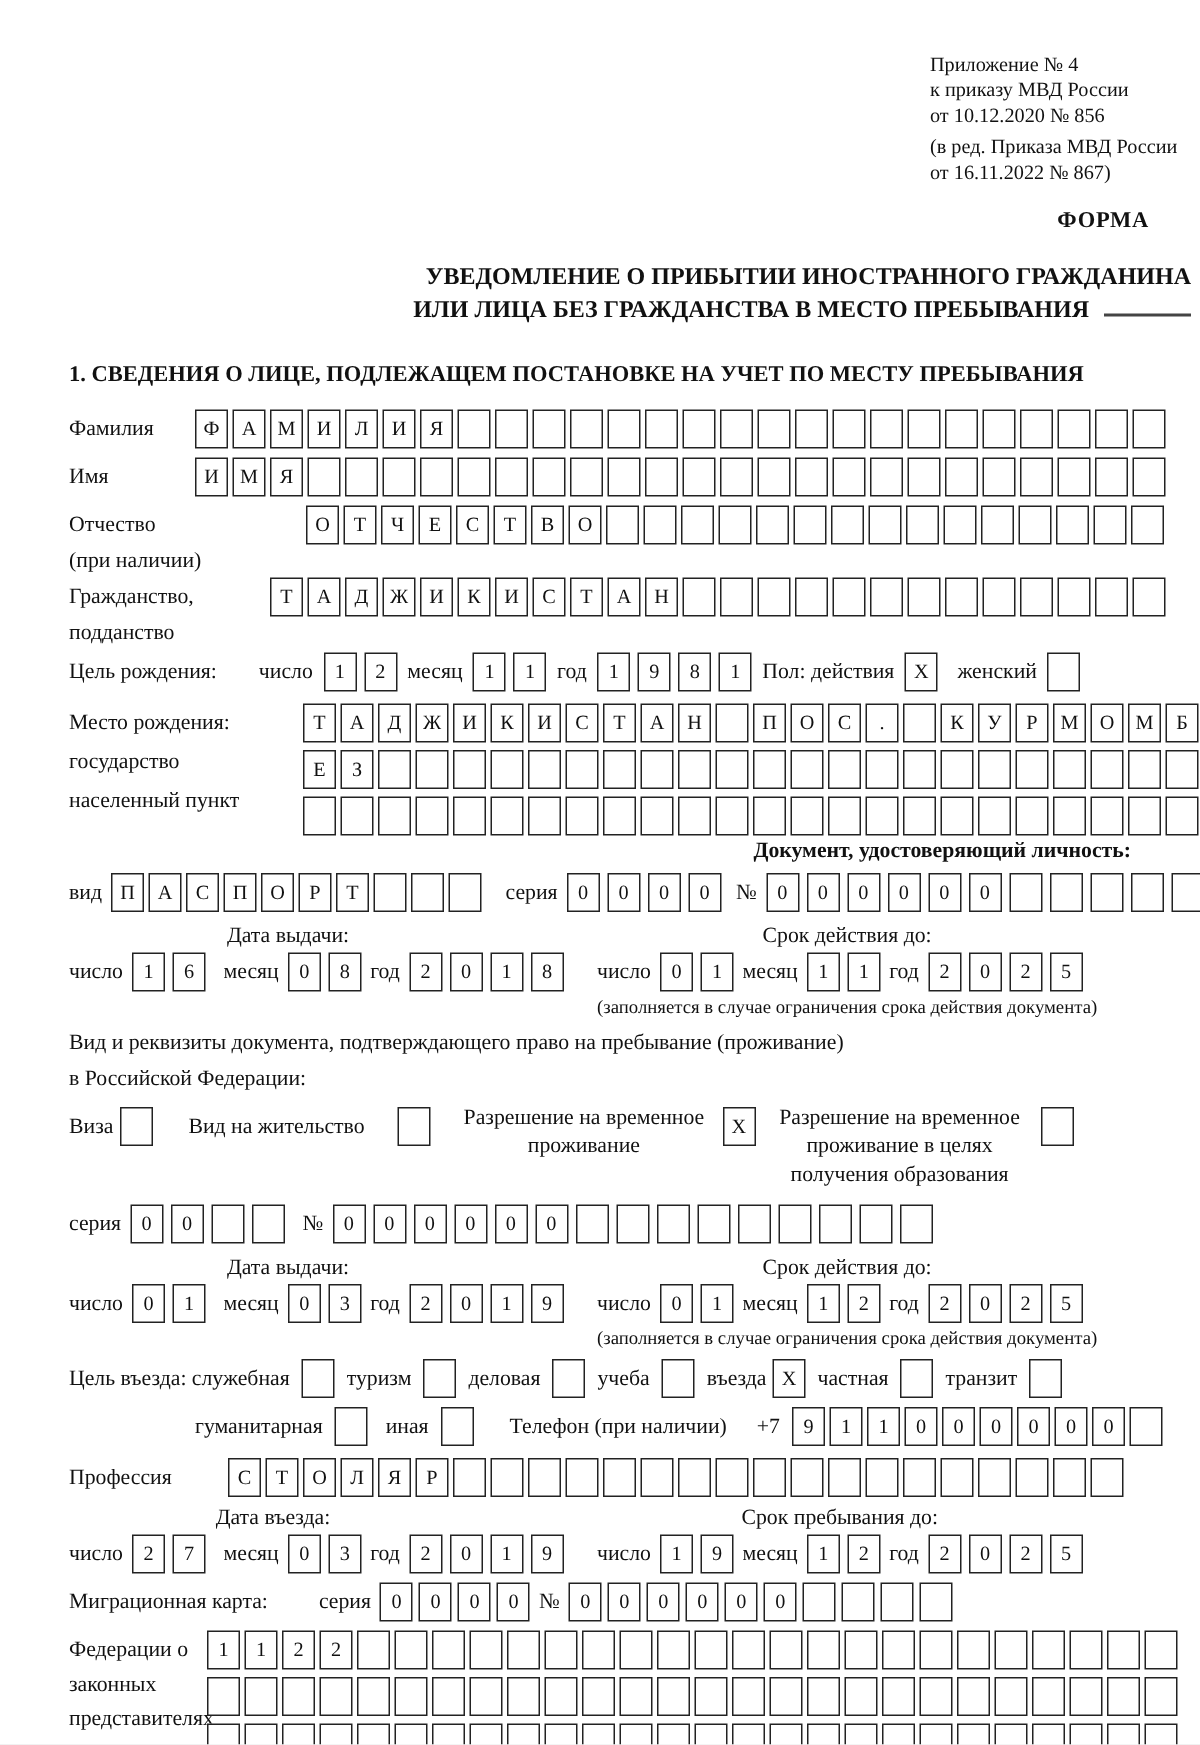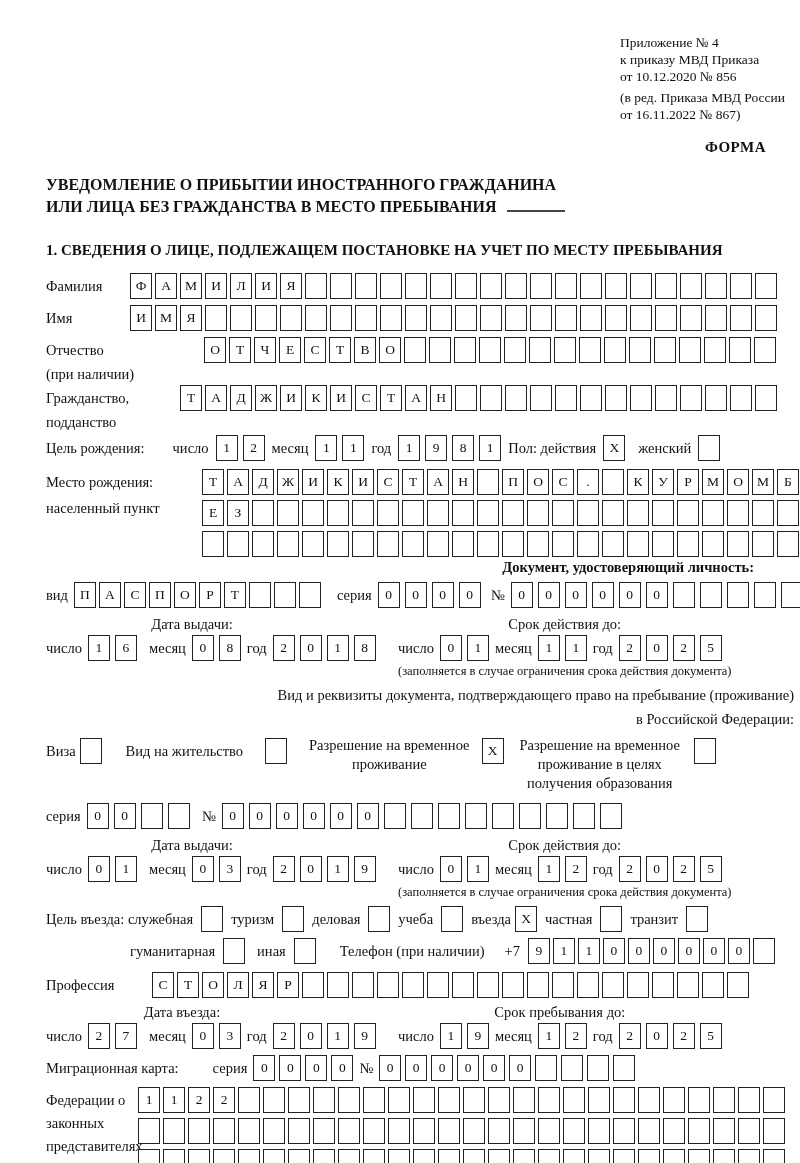--- a/index.html
+++ b/index.html
@@ -2,48 +2,48 @@
 <html><head>
 <meta charset="utf-8">
 <style>
   html,body{margin:0;padding:0;background:#e8e8e8;}
   .page{width:800px;height:1163px;background:#fff;box-sizing:border-box;
         padding:34px 6px 10px 46px;font-family:"Liberation Serif",serif;color:#111;
         overflow:hidden;position:relative;}
   .appendix{margin-left:574px;font-size:13.5px;line-height:17px;}
   .appendix .gap{height:4px;}
   .forma{font-weight:bold;font-size:15px;text-align:right;padding-right:28px;margin-top:16px;letter-spacing:.5px;}
-  .title{font-weight:bold;font-size:16px;text-align:left;line-height:22px;margin-top:18px;}
+  .title{font-weight:bold;font-size:16px;text-align:right;line-height:22px;margin-top:18px;}
   .title-underline{display:inline-block;width:58px;border-bottom:2px solid #444;margin-left:10px;}
   .sec-title{font-weight:bold;font-size:15px;margin-top:24px;margin-bottom:14px;}
   .frow{display:flex;align-items:flex-start;margin-bottom:6px;}
   .lbl{font-size:14.5px;line-height:18px;padding-top:4px;flex-shrink:0;}
   .cells{display:flex;gap:3px;flex-wrap:nowrap;}
   .cells.stack{flex-direction:column;gap:5px;}
   .cell,.cb{width:22px;height:26px;box-sizing:border-box;border:1.7px solid #222;
         display:inline-flex;align-items:center;justify-content:center;
         font-size:13.5px;background:#fff;flex-shrink:0;}
   .cb{margin-top:2px;}
   .inline{display:flex;align-items:center;gap:5px;font-size:14.5px;}
   .dpair{display:flex;margin-bottom:6px;}
   .dcol{display:flex;flex-direction:column;}
   .dhead{font-size:14.5px;text-align:center;margin-bottom:2px;}
   .dnote{font-size:12.5px;margin-top:3px;text-align:right;}
   .centered-bold{font-weight:bold;font-size:14.5px;text-align:right;margin:2px 40px 6px 0;}
-  .plain{font-size:14.5px;line-height:21px;text-align:right;}
+  .plain{font-size:14.5px;line-height:21px;}
   .optlbl{font-size:14.5px;line-height:19px;text-align:center;}
 </style>
 </head>
 <body>
 
 <div class="page">
 
   <div class="appendix">
     <div>Приложение № 4</div>
-    <div>к приказу МВД Приказа</div>
+    <div>к приказу МВД России</div>
     <div>от 10.12.2020 № 856</div>
     <div class="gap"></div>
     <div>(в ред. Приказа МВД России</div>
     <div>от 16.11.2022 № 867)</div>
   </div>
 
   <div class="forma">ФОРМА</div>
 
   <div class="title">
     <div>УВЕДОМЛЕНИЕ О ПРИБЫТИИ ИНОСТРАННОГО ГРАЖДАНИНА</div>
@@ -203,20 +203,21 @@
       </span>
     <span>Пол: действия</span>
     <span class="cb" style="margin-top:0">X</span>
     <span style="margin-left:6px">женский</span>
     <span class="cb" style="margin-top:0"></span>
   </div>
 
   <div class="frow" style="margin-bottom:2px">
     <div class="lbl" style="width:156px">
       <div>Место рождения:</div>
+      <div style="padding-top:8px">государство</div>
       <div style="padding-top:8px">населенный пункт</div>
     </div>
     <div class="cells stack">
       <div class="cells">
           <span class="cell">Т</span>
           <span class="cell">А</span>
           <span class="cell">Д</span>
           <span class="cell">Ж</span>
           <span class="cell">И</span>
           <span class="cell">К</span>

